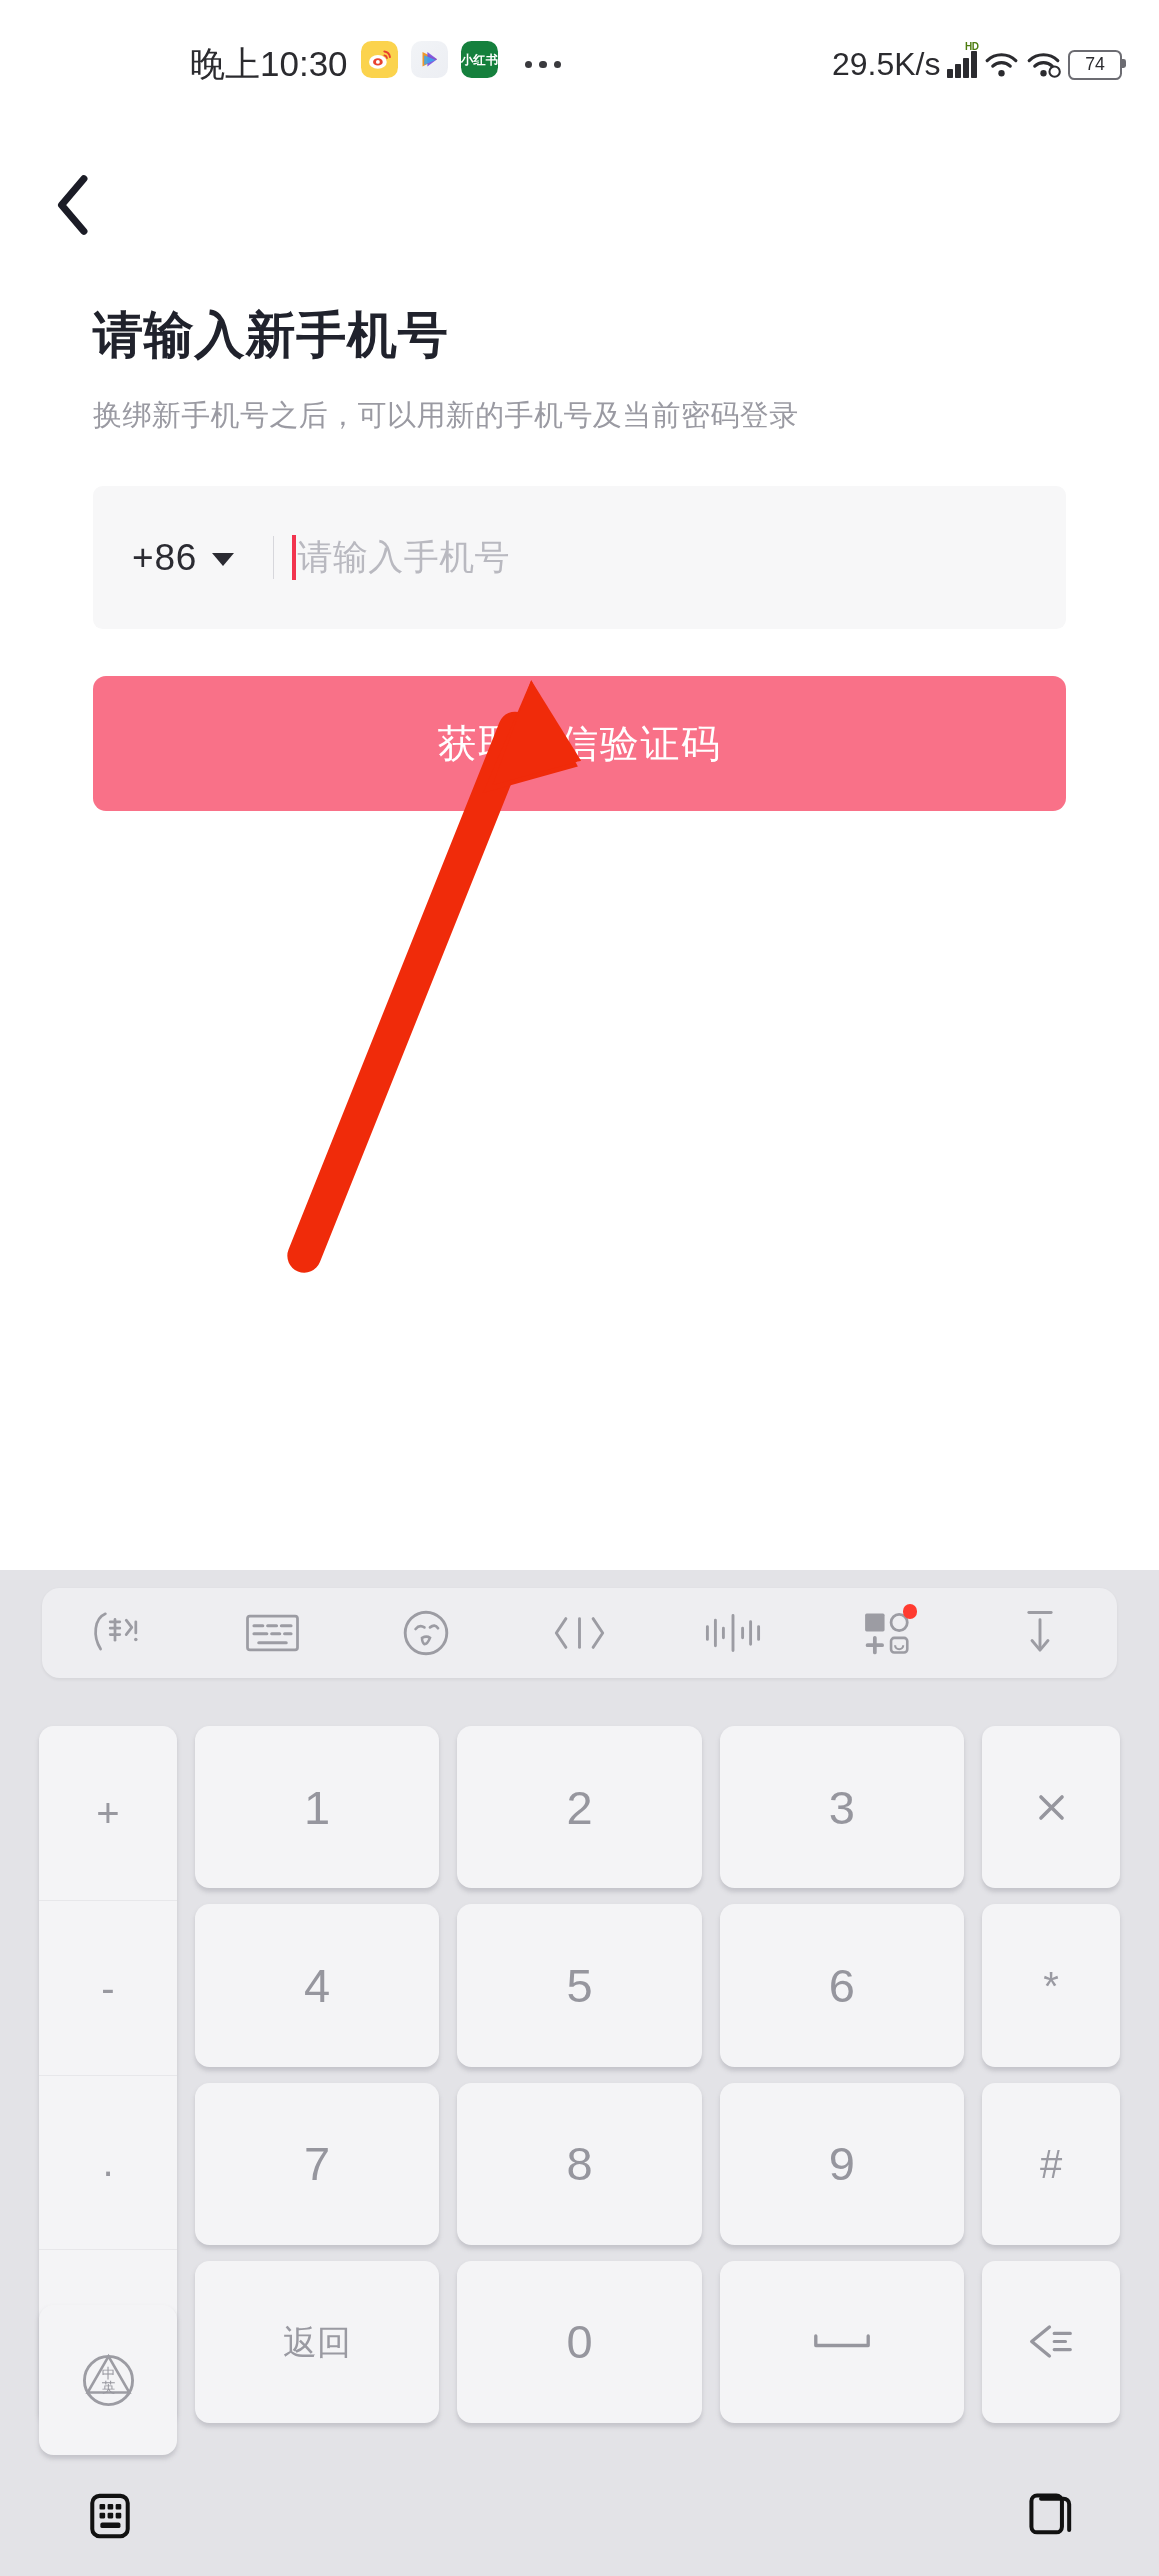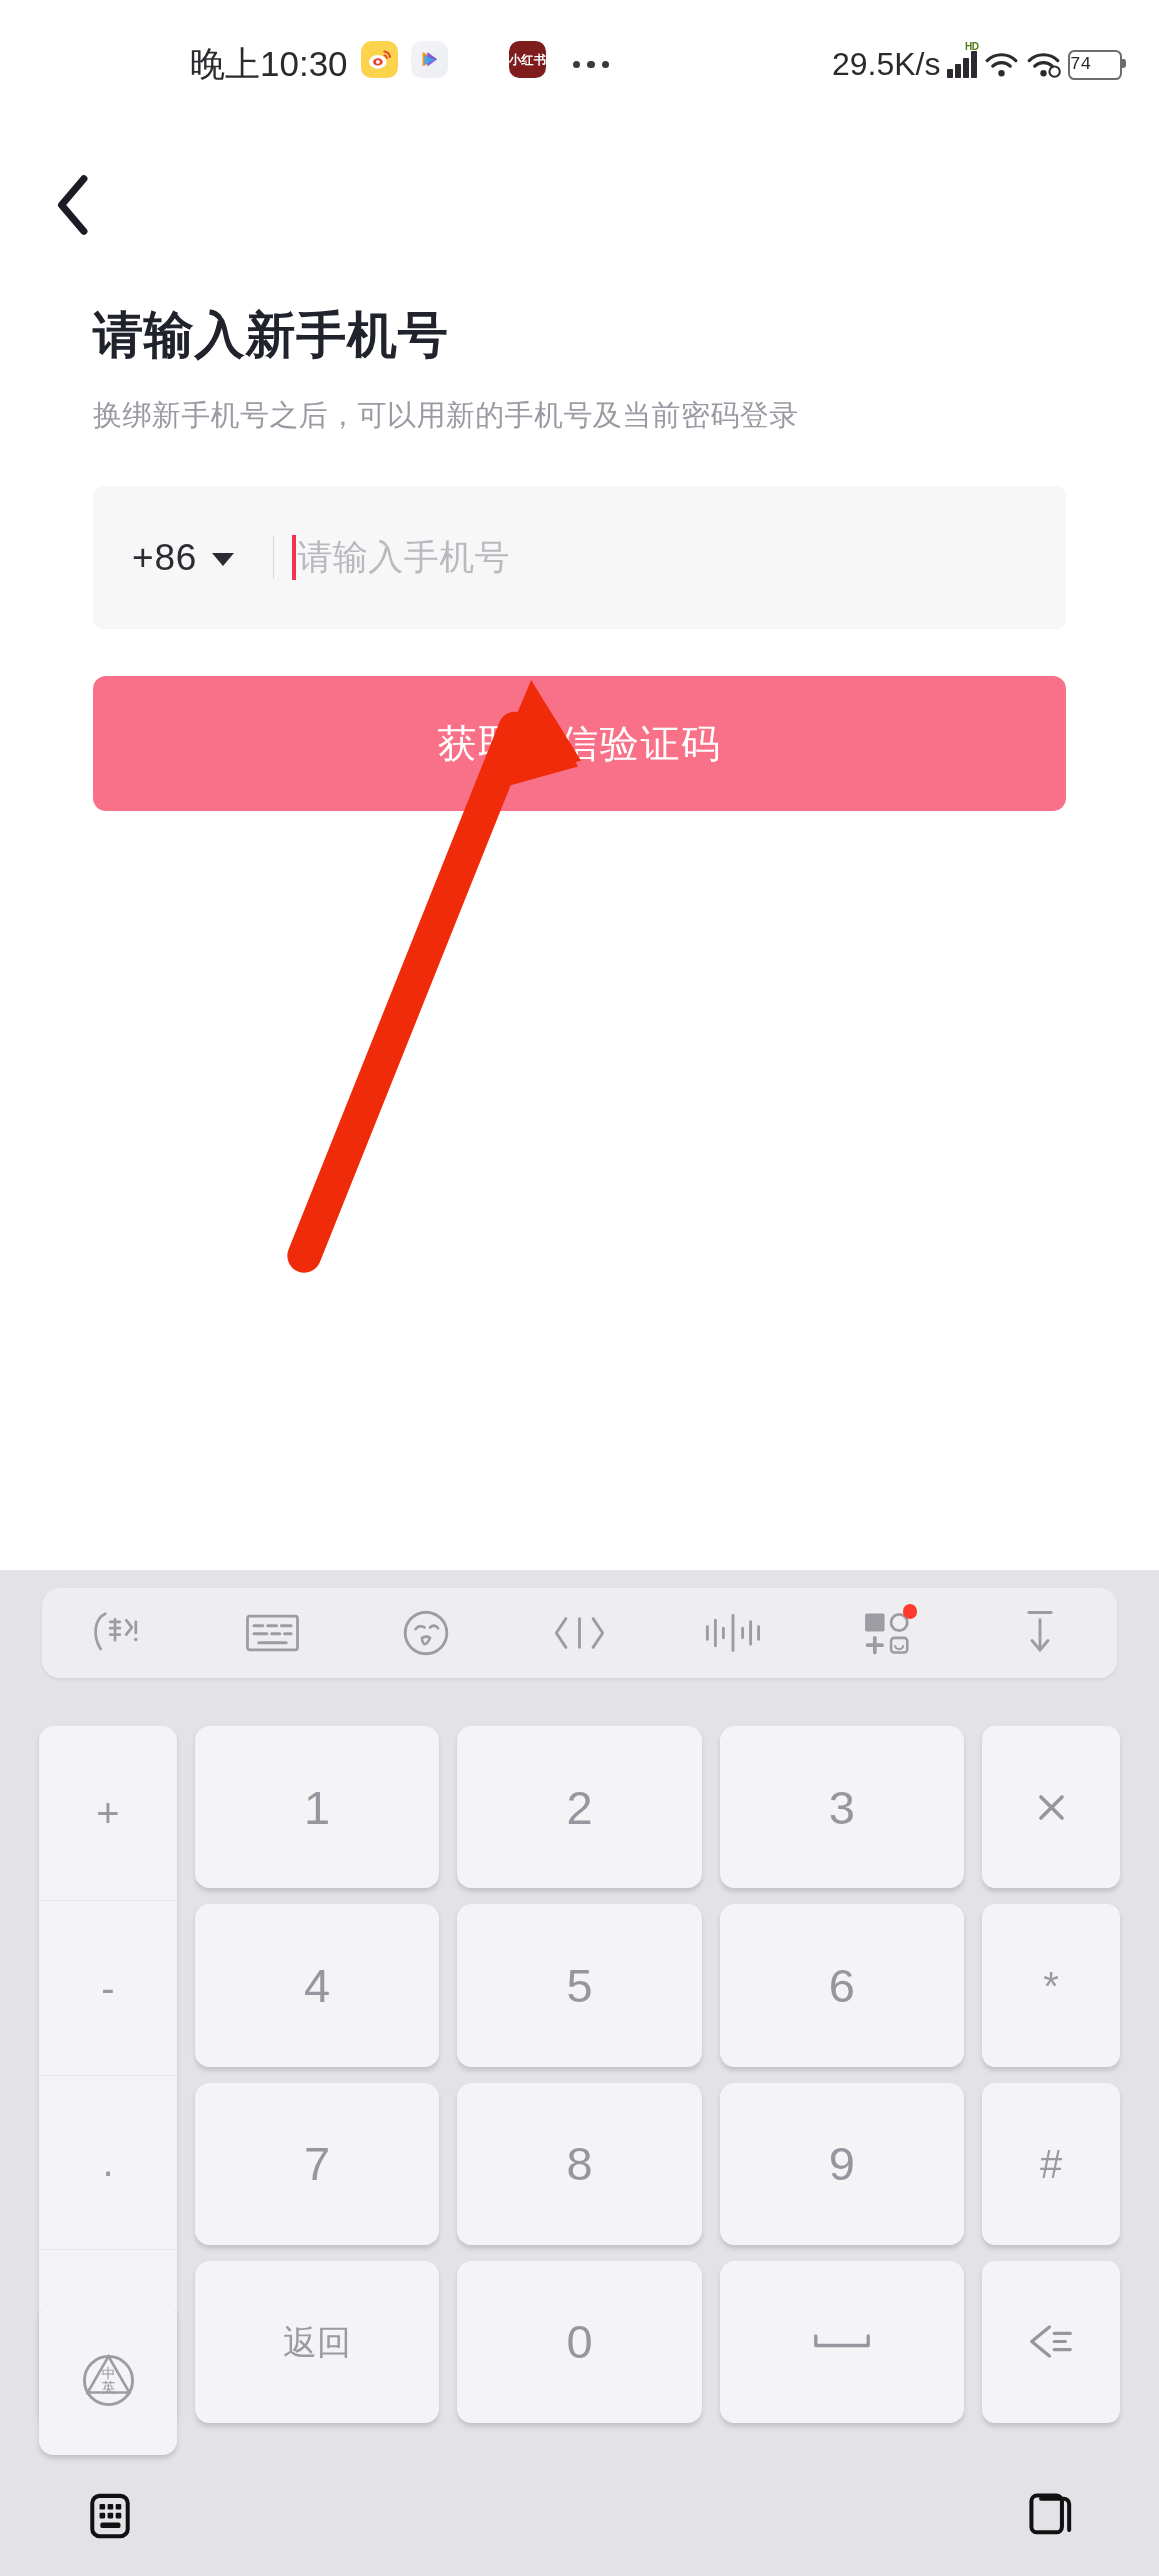--- a/index.html
+++ b/index.html
@@ -50,21 +50,21 @@
     height: 37px;
     border-radius: 10.5px;
     display: inline-flex;
     align-items: center;
     justify-content: center;
     overflow: hidden;
     flex: none;
   }
   .ic-weibo { background: #FBD34D; }
   .ic-video { background: linear-gradient(135deg,#f2f4f7 0%,#eceef3 100%); }
-  .ic-xhs   { background: #7f1d1d; margin-left: 48px; }
+  .ic-xhs   { background: #15803d; }
   .ic-xhs span {
     color: #ffffff;
     font-size: 13px;
     font-weight: bold;
     line-height: 1;
     transform: scale(0.95);
     white-space: nowrap;
     font-family: "DejaVu Sans", sans-serif;
   }
   .sb-dots {
@@ -106,21 +106,21 @@
   .bars i:nth-child(4) { height: 26.6px; }
   .wifi { position: relative; width: 35px; height: 27px; }
   .wifi svg { display: block; }
   .batt {
     width: 50px; height: 26px;
     border: 2.4px solid #6c6c72;
     border-radius: 6.4px;
     position: relative;
     display: flex;
     align-items: center;
-    font-family: Liberation Mono, monospace;
+    justify-content: center;
   }
   .batt:after {
     content: "";
     position: absolute;
     right: -6.4px; top: 7.2px;
     width: 4px; height: 9.7px;
     background: #6c6c72;
     border-radius: 0 2.4px 2.4px 0;
   }
   .batt span { font-size: 17.7px; color: #2b2b2f; line-height: 1; }

